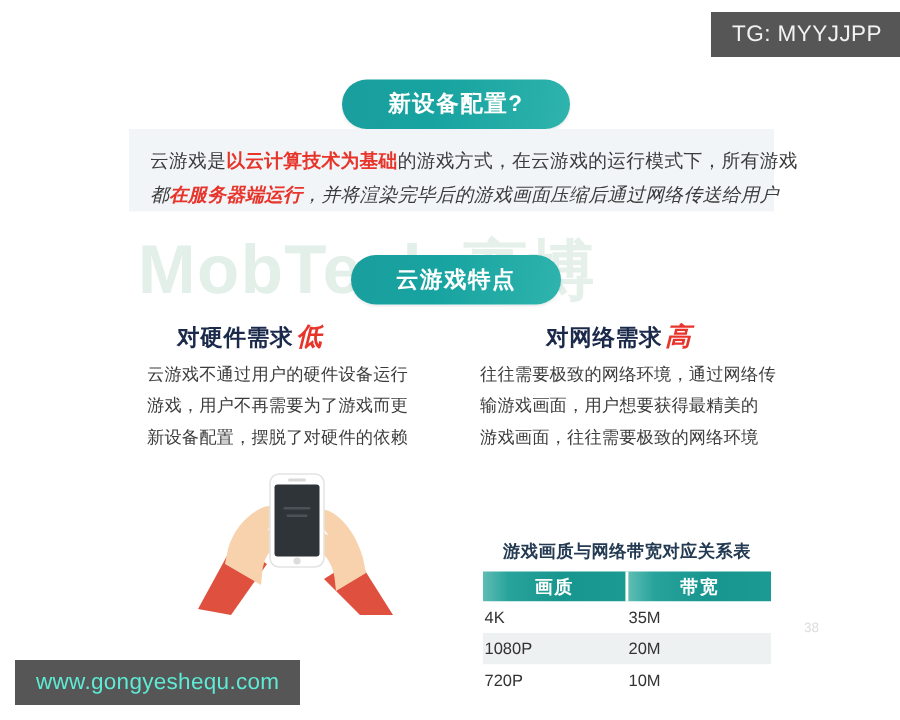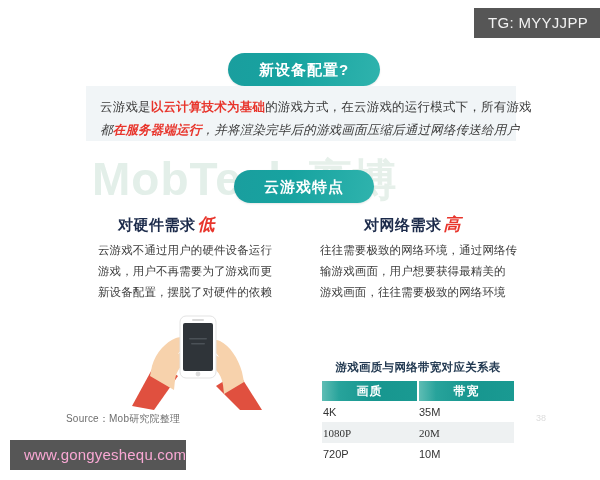--- a/index.html
+++ b/index.html
@@ -90,38 +90,38 @@
     background:linear-gradient(90deg,#5fbdb4 0%,#27a39b 18%,#17968f 55%,#1a9a92 100%);
     color:#ffffff;font-size:12px;font-weight:bold;
     height:18px;letter-spacing:1px;
     border-right:2px solid #ffffff;
   }
   table.qtable th:last-child{border-right:none;}
   table.qtable td{
     text-align:left;font-size:11px;color:#333;
     height:19px;background:#ffffff;
   }
-  table.qtable tr.alt td{background:#eef1f2;font-family:Liberation Serif, serif;}
+  table.qtable tr.alt td{background:#eef1f2;}
 
   
   .source{
     position:absolute;left:66px;top:412px;
     font-size:10px;color:#6e6e6e;letter-spacing:.2px;white-space:nowrap;
   }
   .pagenum{
     position:absolute;left:536px;top:413px;
     font-size:9px;color:#dcdcdc;
   }
 
   
   .url-bar{
     position:absolute;left:10px;top:440px;
-    background:#565656;color:#f9a8d4;
+    background:#565656;color:#5eead4;
     font-size:15px;letter-spacing:.2px;
-    padding:6px 0 7px 14px;white-space:nowrap;
+    padding:6px 14px 7px 14px;white-space:nowrap;
   }
 </style>
 </head>
 <body>
 
 <div class="slide">
 
   <div class="watermark">
     <span>MobTech</span><span class="wm-cn">袤博</span>
   </div>
@@ -198,19 +198,18 @@
           <td>20M</td>
         </tr>
         <tr>
           <td>720P</td>
           <td>10M</td>
         </tr>
       </tbody>
     </table>
   </div>
 
-  <div class="source">Source：Mob研究院整理</div>
 
   <div class="pagenum">38</div>
 
   <div class="url-bar">www.gongyeshequ.com</div>
 
 </div>
 
 </body></html>

